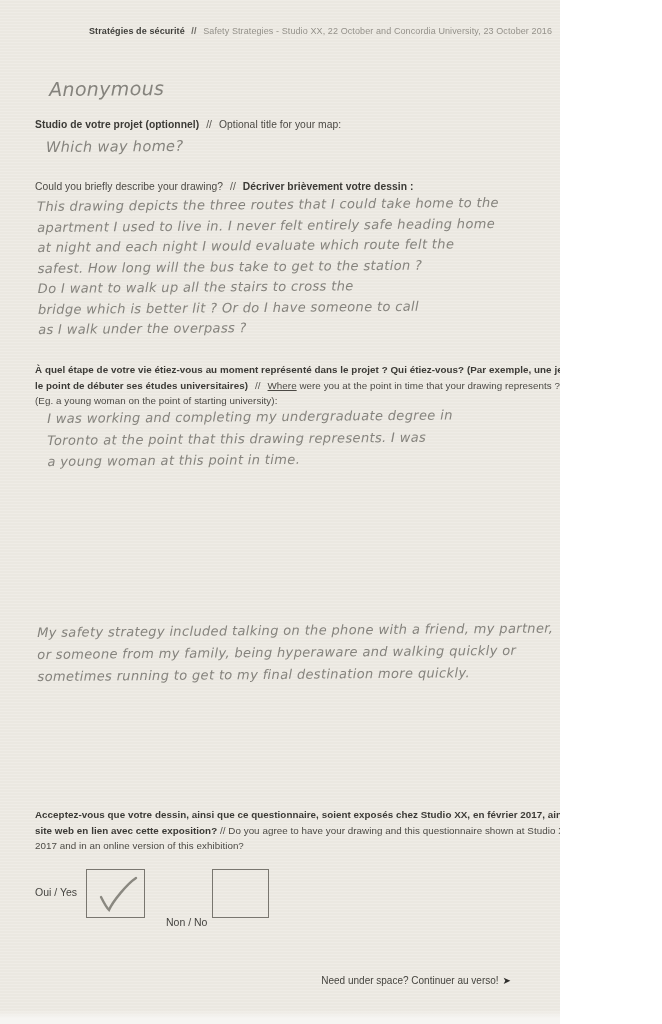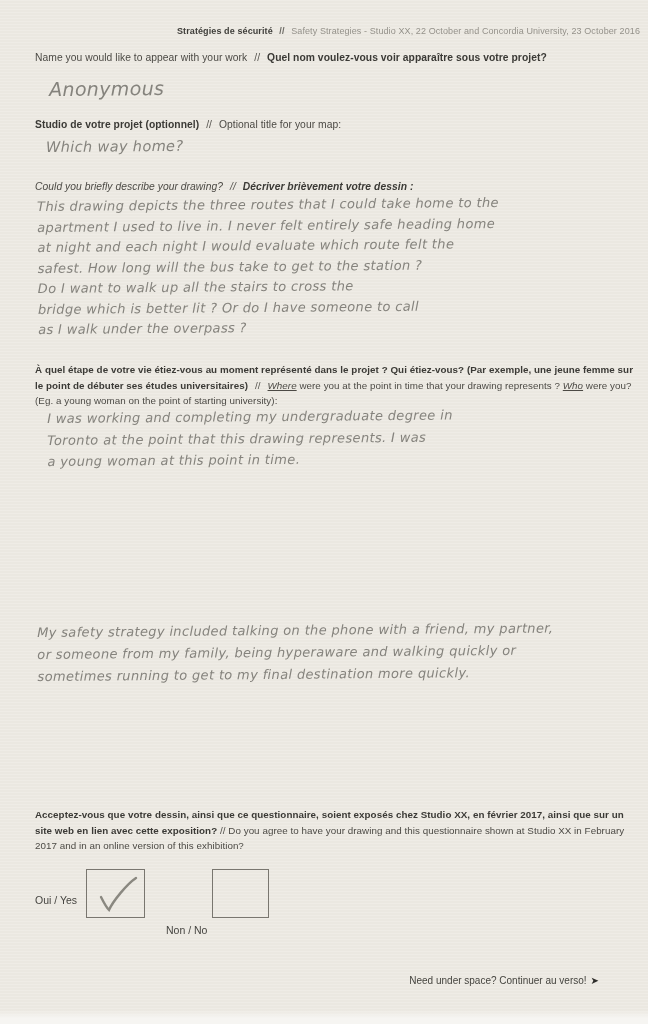--- a/index.html
+++ b/index.html
@@ -1,19 +1,19 @@
 <!DOCTYPE html>
 <html><head>
 <meta charset="utf-8">
 <style>
   html,body { margin:0; padding:0; }
   body { font-family: "Liberation Sans", sans-serif; }
   .page {
     position: relative;
-    width: 648px;
+    width: 560px;
     height: 1024px;
     overflow: hidden;
     background:
       repeating-linear-gradient(180deg,
         rgba(255,255,255,0.30) 0px, rgba(255,255,255,0.0) 1px,
         rgba(0,0,0,0.010) 2px, rgba(255,255,255,0.0) 3px),
       #ece9e2;
   }
   .scan-edge {
     position:absolute; left:0; right:0; bottom:0; height:14px;
@@ -27,33 +27,33 @@
   .hdr .fr { font-weight:700; color:#3f3e3a; }
   .hdr .sep { color:#6a6862; margin:0 4px; font-weight:700; }
   .q {
     position:absolute; left:35px;
     font-size:10.3px; color:#4a4844; letter-spacing:0.05px;
   }
   .qm { font-size:9.8px; line-height:15.6px; }
   .q .fr { font-weight:700; color:#3b3a36; }
   .q .en { font-weight:400; color:#4c4a45; }
   .q .sep { margin:0 7px; color:#55534e; }
-  .u { text-decoration: underline; font-style: italic; }
+  .u { text-decoration: underline; }
   .hw {
     position:absolute;
     font-family:"DejaVu Sans", sans-serif;
     font-style: italic;
     color:#85837d;
     letter-spacing:0.35px;
     transform: rotate(-0.5deg);
     transform-origin: left top;
   }
   .hw div { white-space:nowrap; }
   .checkrow-label {
-    position:absolute; font-size:10.5px; color:#454440;margin-top:8px;
+    position:absolute; font-size:10.5px; color:#454440;
   }
   .checkbox {
     position:absolute; border:1px solid #79766f; background:transparent;
   }
   .checkbox svg { position:absolute; left:2px; top:1px; overflow:visible; }
   .footer {
     position:absolute; top:975px; right:49px;
     font-size:10px; color:#45443f; white-space:nowrap;
   }
   .footer .arrow { color:#2e2d2a; margin-left:4px; font-size:10px; }
@@ -62,31 +62,28 @@
 <body>
 
 <div class="page">
 
   <div class="hdr">
     <span class="fr">Stratégies de sécurité</span>
     <span class="sep">//</span>
     <span class="en">Safety Strategies - Studio XX, 22 October and Concordia University, 23 October 2016</span>
   </div>
 
-  <div class="q" style="top:52px;">
-    <span class="en">Name you would like to appear with your work</span><span class="sep">//</span><span class="fr">Quel nom voulez-vous voir apparaître sous votre projet?</span>
-  </div>
   <div class="hw" style="top:78px; left:49px; font-size:19px;">Anonymous</div>
 
   <div class="q" style="top:119px;">
     <span class="fr">Studio de votre projet (optionnel)</span><span class="sep">//</span><span class="en">Optional title for your map:</span>
   </div>
   <div class="hw" style="top:139px; left:46px; font-size:14.5px;">Which way home?</div>
 
-  <div class="q" style="top:181px;font-style:italic;">
+  <div class="q" style="top:181px;">
     <span class="en">Could you briefly describe your drawing?</span><span class="sep">//</span><span class="fr">Décriver brièvement votre dessin :</span>
   </div>
   <div class="hw" style="top:197px; left:37px; font-size:13px; line-height:20.5px;">
     <div>This drawing depicts the three routes that I could take home to the</div>
     <div>apartment I used to live in. I never felt entirely safe heading home</div>
     <div>at night and each night I would evaluate which route felt the</div>
     <div>safest. How long will the bus take to get to the station ?</div>
     <div>Do I want to walk up all the stairs to cross the</div>
     <div>bridge which is better lit ? Or do I have someone to call</div>
     <div>as I walk under the overpass ?</div>

